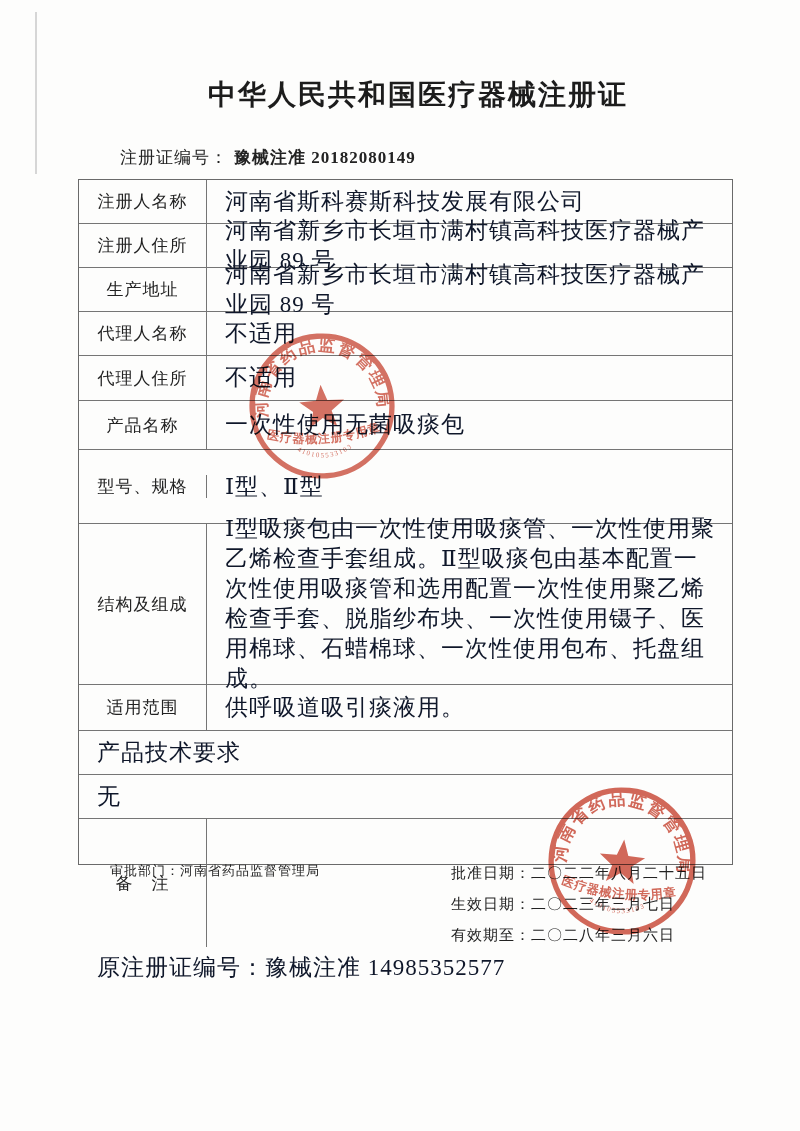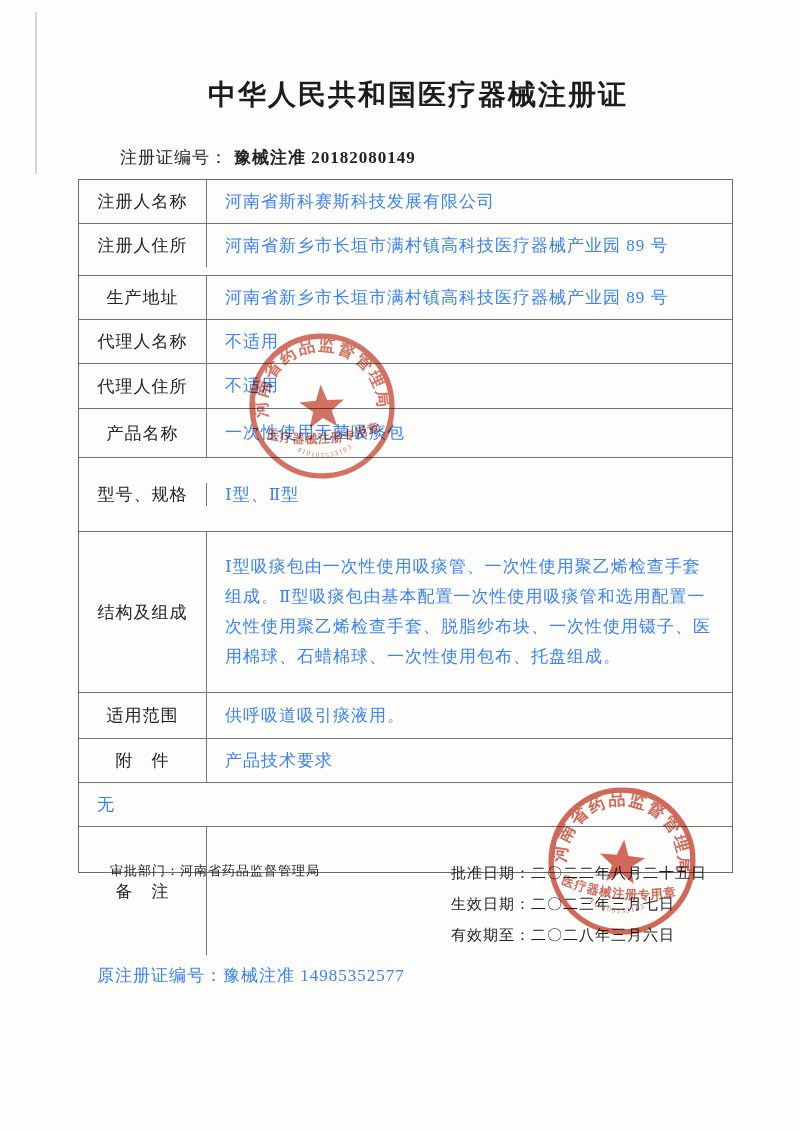--- a/index.html
+++ b/index.html
@@ -21,24 +21,24 @@
   }
   .trow{display:flex;border-top:1px solid #757575;}
   .trow:first-child{border-top:none;}
   .tlabel{
     width:128px;flex:0 0 128px;border-right:1px solid #757575;
     display:flex;align-items:center;justify-content:center;
     font-size:17px;letter-spacing:1px;color:#222;text-align:center;padding:0 4px;box-sizing:border-box;
   }
   .tvalue{
     flex:1;display:flex;align-items:center;
-    font-size:17px;letter-spacing:1px;color:#3b82f6;
+    font-size:23px;letter-spacing:1px;color:#0f172a;
     padding:6px 14px 6px 18px;box-sizing:border-box;line-height:30px;
   }
-  .r1{height:43px;}.r2{height:43px;}.r3{height:43px;margin-top:8px;}.r4{height:43px;}
+  .r1{height:43px;}.r2{height:43px;}.r3{height:43px;}.r4{height:43px;}
   .r5{height:44px;}.r6{height:48px;}.r7{height:73px;align-items:center;}.r8{height:160px;}
   .r9{height:45px;}.r10{height:43px;}.r11{height:43px;}.r12{height:45px;flex-direction:column;}
   .footer-left{position:absolute;left:110px;top:862px;font-size:13px;color:#222;letter-spacing:1px;}
   .footer-right{position:absolute;left:451px;top:858px;font-size:15px;color:#222;letter-spacing:1px;line-height:31px;}
   .footer-right div{white-space:nowrap;}
   .stamp{
     position:absolute;mix-blend-mode:multiply;opacity:.8;color:#cb4f3d;
     pointer-events:none;
   }
   .stamp1{left:246px;top:330px;width:152px;height:152px;transform:rotate(-4deg);}
@@ -88,21 +88,20 @@
     </div>
     <div class="trow r8">
       <div class="tlabel">结构及组成</div>
       <div class="tvalue">Ⅰ型吸痰包由一次性使用吸痰管、一次性使用聚乙烯检查手套组成。Ⅱ型吸痰包由基本配置一次性使用吸痰管和选用配置一次性使用聚乙烯检查手套、脱脂纱布块、一次性使用镊子、医用棉球、石蜡棉球、一次性使用包布、托盘组成。</div>
     </div>
     <div class="trow r9">
       <div class="tlabel">适用范围</div>
       <div class="tvalue">供呼吸道吸引痰液用。</div>
     </div>
     <div class="trow r10">
-      <div class="tlabel">附　件</div>
       <div class="tvalue">产品技术要求</div>
     </div>
     <div class="trow r11">
       <div class="tvalue">无</div>
     </div>
     <div class="trow r12">
       <div class="tlabel">备　注</div>
       <div class="tvalue">原注册证编号：豫械注准 14985352577</div>
     </div>
   </div>

